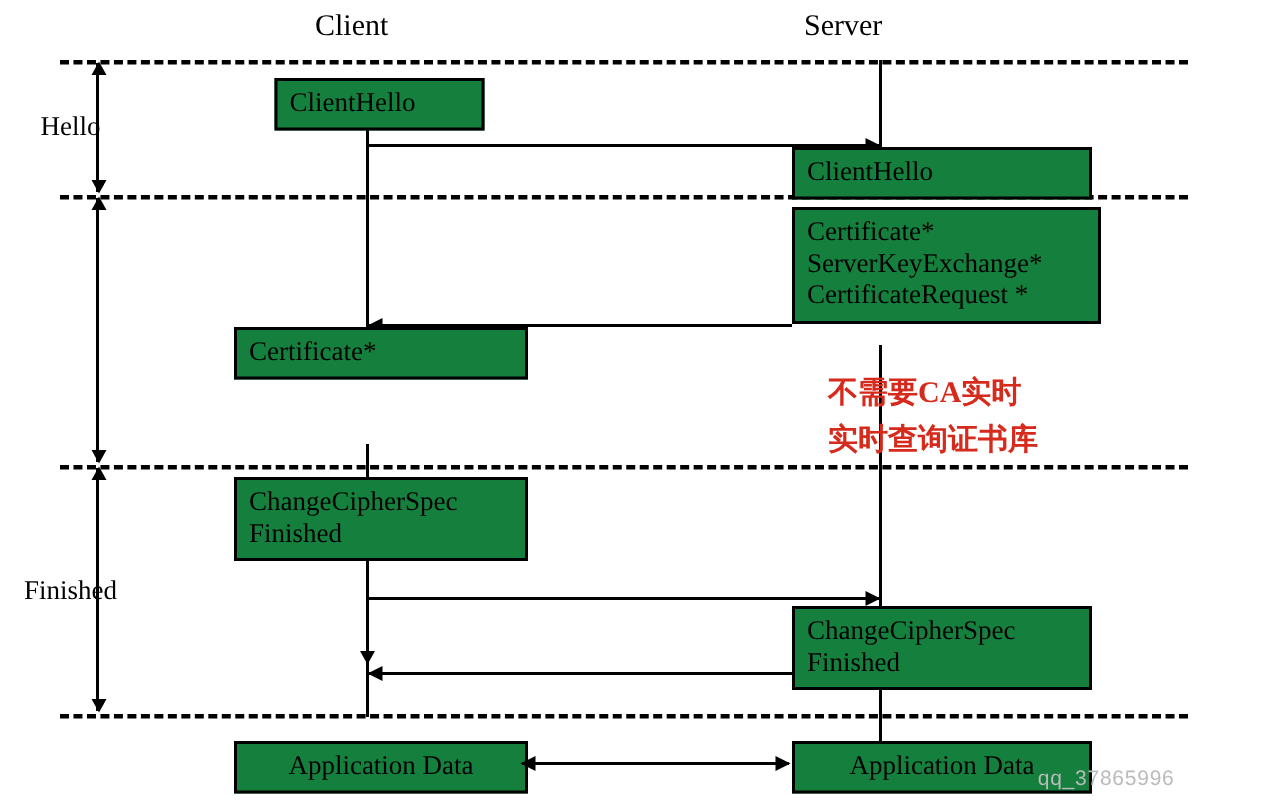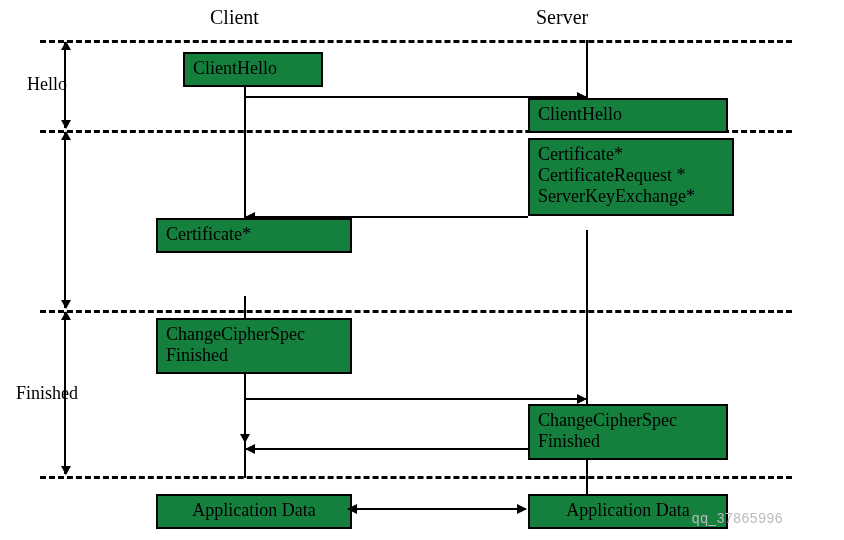--- a/index.html
+++ b/index.html
@@ -140,22 +140,22 @@
     <div>ClientHello</div>
   </div>
   <div class="arrow right" style="left:246px; top:96px; width:340px;"></div>
 
   <div class="msgbox" style="left:528px; top:98px; width:180px;">
     <div>ClientHello</div>
   </div>
 
   <div class="msgbox" style="left:528px; top:138px; width:186px;">
     <div>Certificate*</div>
+    <div>ServerKeyExchange*</div>
     <div>CertificateRequest *</div>
-    <div>ServerKeyExchange*</div>
   </div>
 
   <div class="arrow left" style="left:246px; top:216px; width:282px;"></div>
 
   <div class="msgbox" style="left:156px; top:218px; width:176px;">
     <div>Certificate*</div>
   </div>
 
   <div class="msgbox" style="left:156px; top:318px; width:176px;">
     <div>ChangeCipherSpec</div>
@@ -171,16 +171,18 @@
 
   <div class="msgbox" style="left:156px; top:494px; width:176px; text-align:center;">
     <div>Application Data</div>
   </div>
   <div class="msgbox" style="left:528px; top:494px; width:180px; text-align:center;">
     <div>Application Data</div>
   </div>
   <div class="arrow both" style="left:348px; top:508px; width:178px;"></div>
 
   <div class="anno" style="left:552px; top:247px;">
+    <div>不需要CA实时</div>
+    <div>实时查询证书库</div>
   </div>
 
   <div class="watermark">qq_37865996</div>
 </div>
 
 </body></html>

